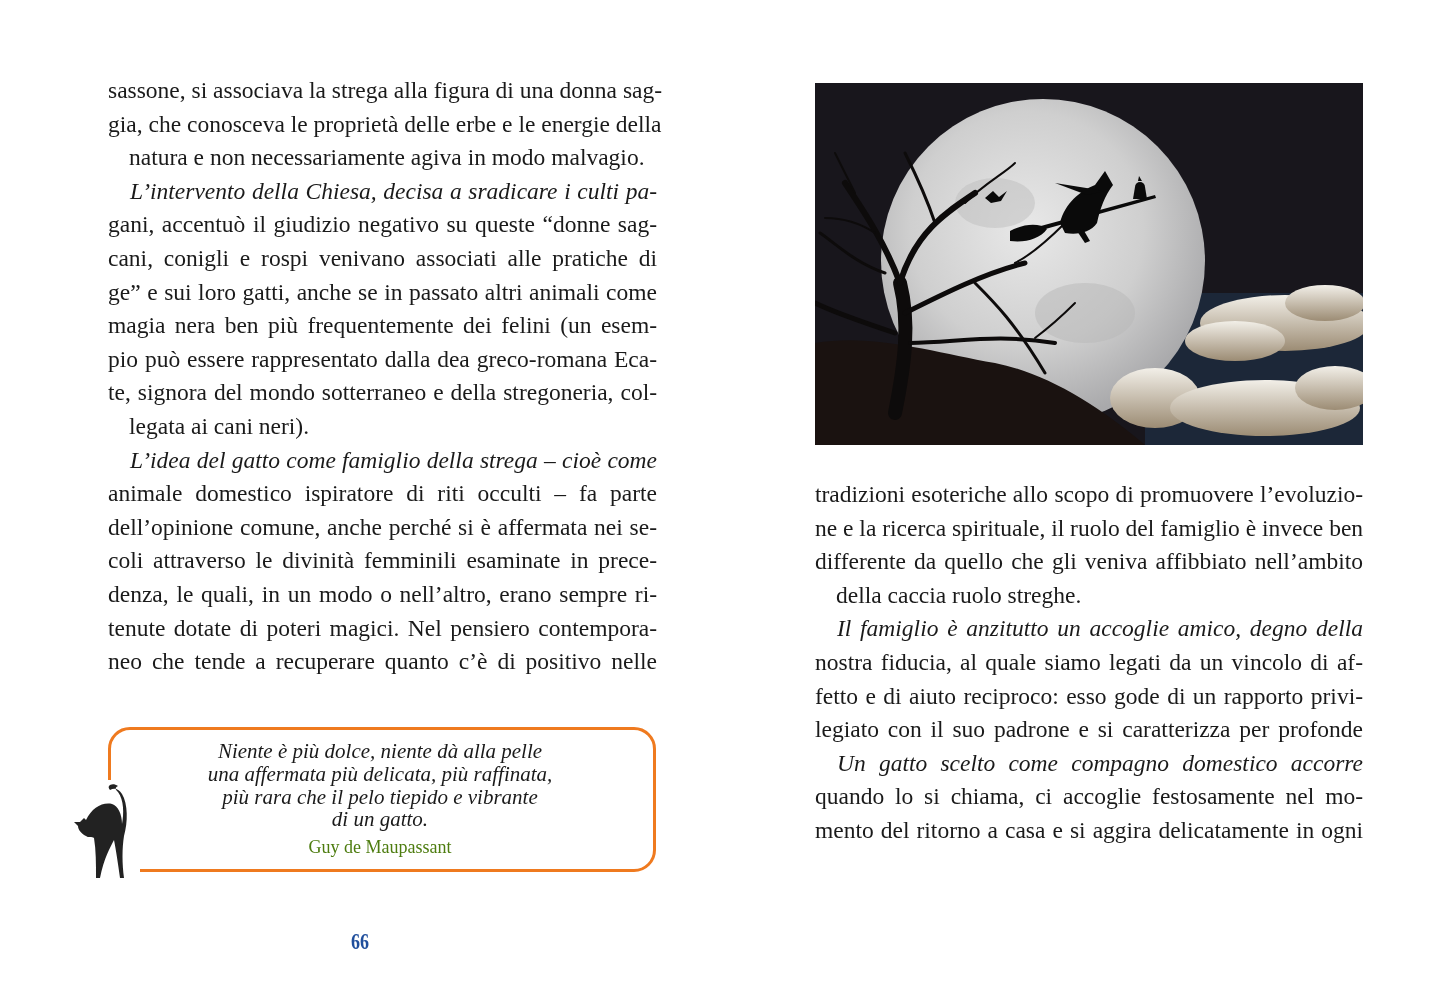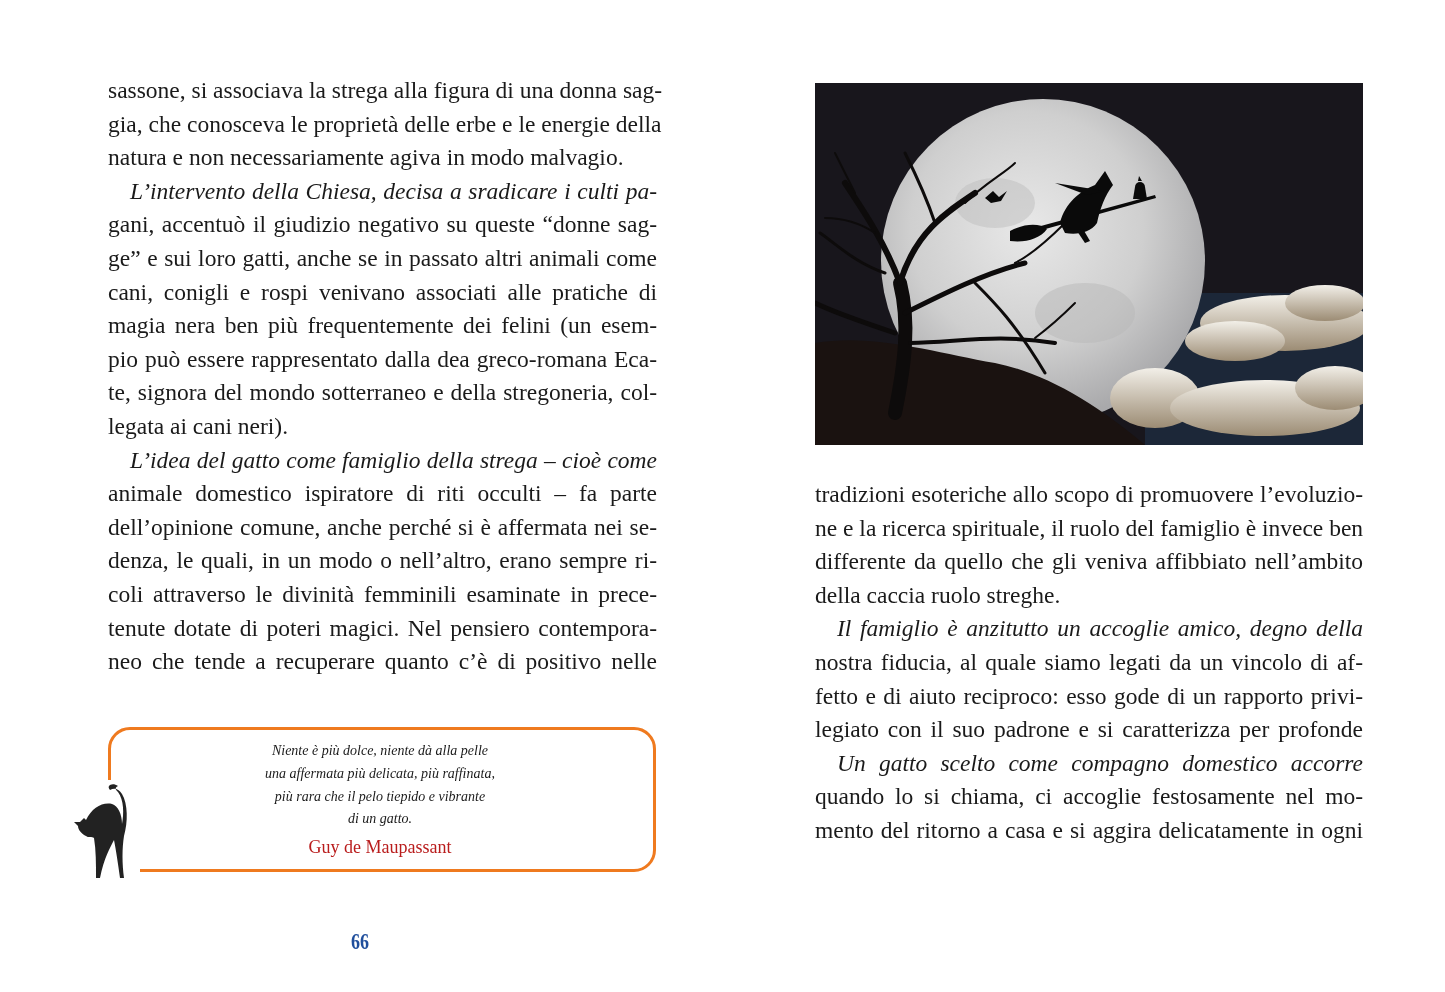--- a/index.html
+++ b/index.html
@@ -9,21 +9,21 @@
     .page-right { left: 722px; width: 723px; }
     .text-block {
       position: absolute;
       font-family: "Liberation Serif", "DejaVu Serif", serif;
       font-size: 23.5px;
       line-height: 33.6px;
       color: #1a1a1a;
       text-align: justify;
     }
     .text-block .line { display: block; white-space: nowrap; text-align-last: justify; }
-    .text-block .line.last { text-align-last: left; }
+    .text-block .line.last { text-align-last: left; margin-left: 21px; }
     .text-block .line.indent { padding-left: 22px; font-style: italic; }
     .left-text { left: 108px; top: 74px; width: 549px; }
     .right-text { left: 93px; top: 478px; width: 548px; }
 
     .photo {
       position: absolute; left: 93px; top: 83px; width: 548px; height: 362px;
       overflow: hidden;
       background: radial-gradient(ellipse at 80% 20%, #3b3640 0%, #1e1b22 45%, #0d0c10 100%);
     }
     .quote-box {
@@ -31,57 +31,57 @@
       border: 3px solid #ef7a1f; border-radius: 22px; box-sizing: border-box;
       border-left-color: #ef7a1f;
     }
     .quote-mask {
       position: absolute; left: 100px; top: 780px; width: 40px; height: 100px; background: #fff;
     }
     .quote-text {
       position: absolute; left: 150px; top: 740px; width: 460px;
       text-align: center;
       font-family: "Liberation Serif", "DejaVu Serif", serif;
-      font-style: italic; font-size: 14px; line-height: 22.8px; color: #1a1a1a;
+      font-style: italic; font-size: 21px; line-height: 22.8px; color: #1a1a1a;
     }
     .quote-author {
       position: absolute; left: 150px; top: 837px; width: 460px; text-align: center;
       font-family: "Liberation Serif", "DejaVu Serif", serif;
-      font-size: 18px; color: #b91c1c;
+      font-size: 18px; color: #4d7c0f;
     }
     .cat-icon { position: absolute; left: 70px; top: 778px; width: 74px; height: 104px; }
     .page-number {
       position: absolute; top: 928px;
       font-family: "Liberation Serif", "DejaVu Serif", serif;
       font-size: 24px; font-weight: bold; color: #1f4e9c;
       transform: scaleX(0.75); transform-origin: center;
     }
     .pn-left { left: 348px; }
   </style>
 </head>
 <body>
 
 <div class="page page-left">
   <div class="text-block left-text" id="left-text">
       <span class="line">sassone, si associava la strega alla figura di una donna sag-</span>
       <span class="line">gia, che conosceva le proprietà delle erbe e le energie della</span>
       <span class="line last">natura e non necessariamente agiva in modo malvagio.</span>
       <span class="line indent">L’intervento della Chiesa, decisa a sradicare i culti pa-</span>
       <span class="line">gani, accentuò il giudizio negativo su queste “donne sag-</span>
+      <span class="line">cani, conigli e rospi venivano associati alle pratiche di</span>
       <span class="line">ge” e sui loro gatti, anche se in passato altri animali come</span>
-      <span class="line">cani, conigli e rospi venivano associati alle pratiche di</span>
       <span class="line">magia nera ben più frequentemente dei felini (un esem-</span>
       <span class="line">pio può essere rappresentato dalla dea greco-romana Eca-</span>
       <span class="line">te, signora del mondo sotterraneo e della stregoneria, col-</span>
       <span class="line last">legata ai cani neri).</span>
       <span class="line indent">L’idea del gatto come famiglio della strega – cioè come</span>
       <span class="line">animale domestico ispiratore di riti occulti – fa parte</span>
       <span class="line">dell’opinione comune, anche perché si è affermata nei se-</span>
+      <span class="line">coli attraverso le divinità femminili esaminate in prece-</span>
       <span class="line">denza, le quali, in un modo o nell’altro, erano sempre ri-</span>
-      <span class="line">coli attraverso le divinità femminili esaminate in prece-</span>
       <span class="line">tenute dotate di poteri magici. Nel pensiero contempora-</span>
       <span class="line">neo che tende a recuperare quanto c’è di positivo nelle</span>
     </div>
 
   <div class="quote-box"></div>
   <div class="quote-mask"></div>
   <svg class="cat-icon" viewBox="0 0 74 104">
     <path d="M48 8 C42 4, 36 8, 40 12 C44 10, 48 10, 52 16 C58 26, 58 44, 54 58 C52 70, 52 86, 54 100 L50 100 C48 86, 46 72, 44 62 C40 70, 34 80, 30 100 L26 100 C26 86, 26 72, 24 60 C22 58, 18 60, 16 58 C12 56, 8 52, 8 48 L4 44 L10 44 L14 40 L16 42 C22 30, 32 24, 42 26 C48 28, 52 36, 52 46 C54 36, 54 22, 48 14 C46 12, 44 10, 48 8 Z" fill="#222"></path>
   </svg>
   <div class="quote-text">

